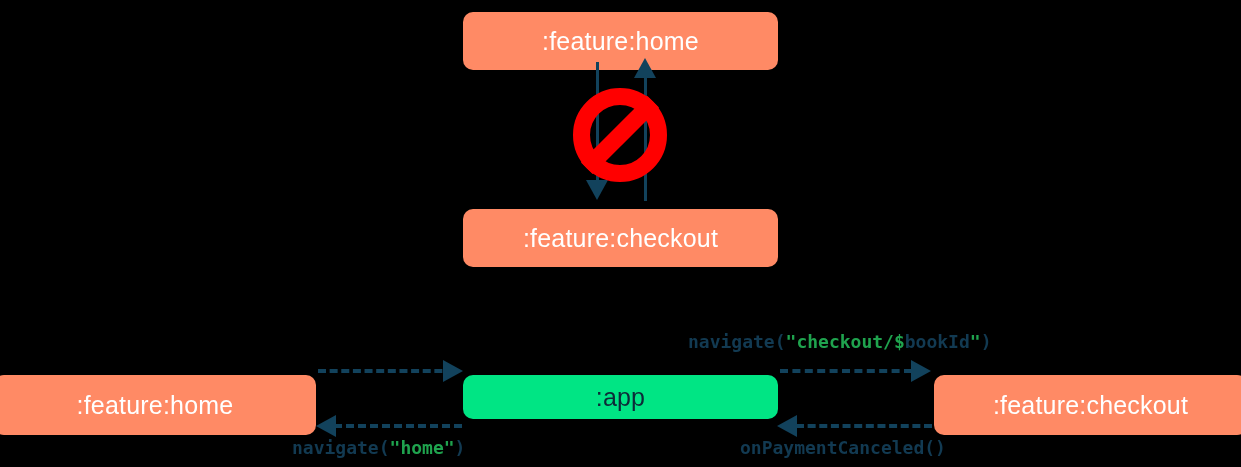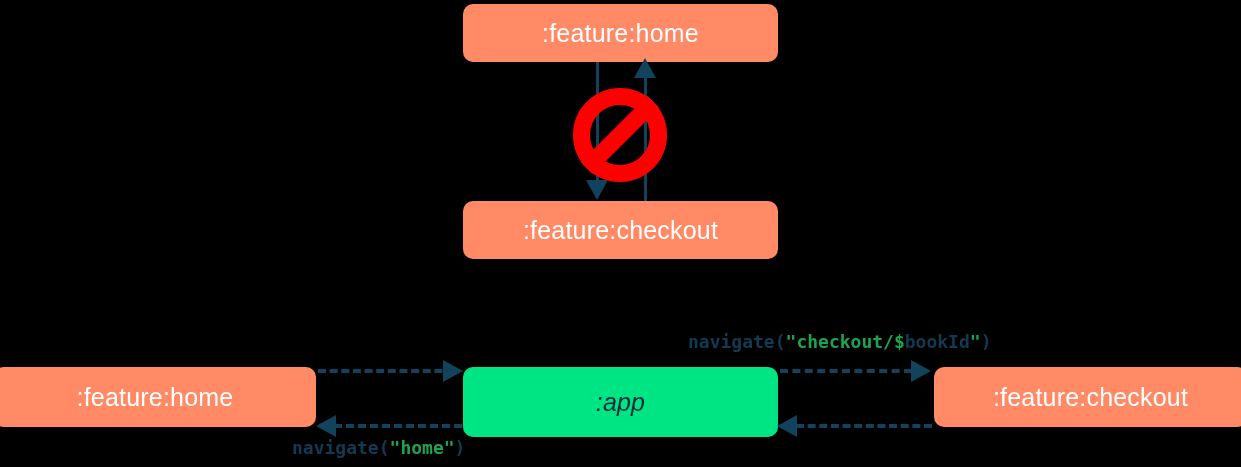--- a/index.html
+++ b/index.html
@@ -7,20 +7,21 @@
   #stage{position:relative;width:1241px;height:467px;background:#000000;}
 
   .node{
     position:absolute;
     border-radius:10px;
     display:flex;align-items:center;justify-content:center;
     box-sizing:border-box;
     font-size:25px;
     letter-spacing:0.2px;
     white-space:nowrap;
+    margin-top:8px;
   }
   .node.orange{background:#FF8A65;color:#FFFFFF;}
   .node.green{background:#00E584;color:#0D2B38;}
 
   
   #n-home-top     {left:463px;  top:4px;   width:315px; height:58px;}
   #n-checkout-top {left:463px;  top:201px; width:315px; height:58px;}
 
   .vline{position:absolute;width:3px;background:#12425C;}
   #vl-down{left:596px; top:62px;  height:123px;}
@@ -36,21 +37,21 @@
     position:absolute;inset:0;border-radius:50%;
     border:17px solid #FF0000;box-sizing:border-box;background:transparent;
   }
   #no-sign .bar{
     position:absolute;left:50%;top:50%;width:17px;height:94px;background:#FF0000;
     transform:translate(-50%,-50%) rotate(45deg);border-radius:1px;
   }
 
   
   #n-home-bot     {left:-6px;  top:367px; width:322px; height:60px;}
-  #n-app          {left:463px; top:367px; width:315px; height:70px;font-style:italic;}
+  #n-app          {left:463px; top:367px; width:315px; height:44px;}
   #n-checkout-bot {left:934px; top:367px; width:313px; height:60px;}
 
   
   .hline{
     position:absolute;height:0;border-top:4px dashed #12425C;
   }
   #hl-tl{left:318px; top:369px; width:136px;}
   #hl-bl{left:334px; top:424px; width:128px;}
   #hl-tr{left:780px; top:369px; width:132px;}
   #hl-br{left:796px; top:424px; width:136px;}
@@ -125,14 +126,15 @@
   <div class="hhead right" id="hh-tr"></div>
 
   <div class="hline" id="hl-br"></div>
   <div class="hhead left" id="hh-br"></div>
 
 
   <div class="elabel" id="lbl-navcheckout"><span>navigate(</span><span class="str">"checkout/$</span><span>bookId</span><span class="str">"</span><span>)</span></div>
 
   <div class="elabel" id="lbl-navhome"><span>navigate(</span><span class="str">"home"</span><span>)</span></div>
 
+  <div class="elabel" id="lbl-oncancel"><span>onPaymentCanceled()</span></div>
 
 </div>
 
 </body></html>

